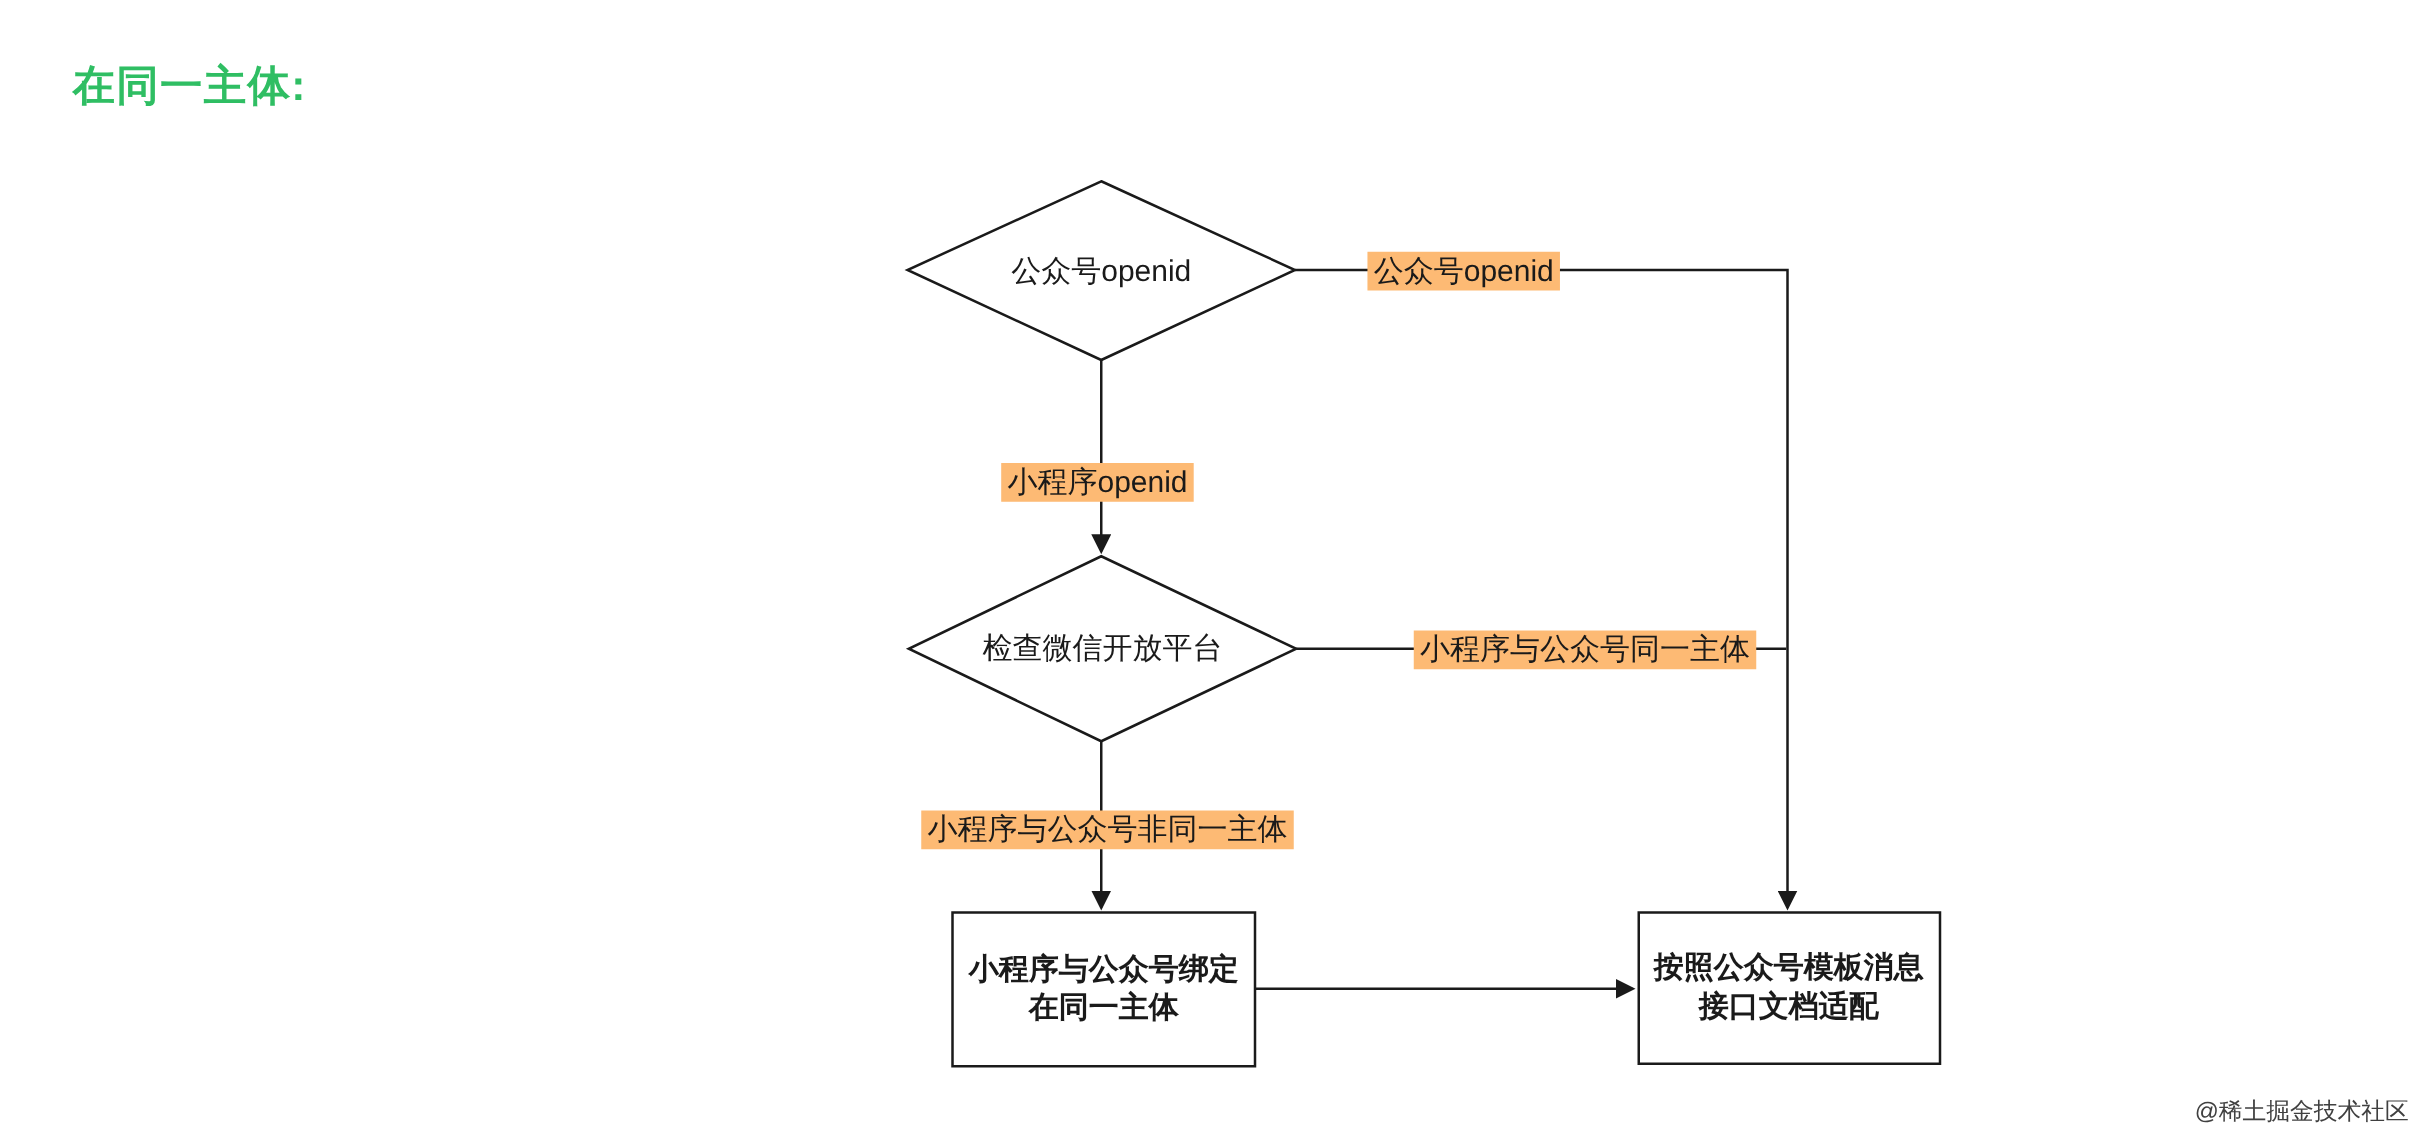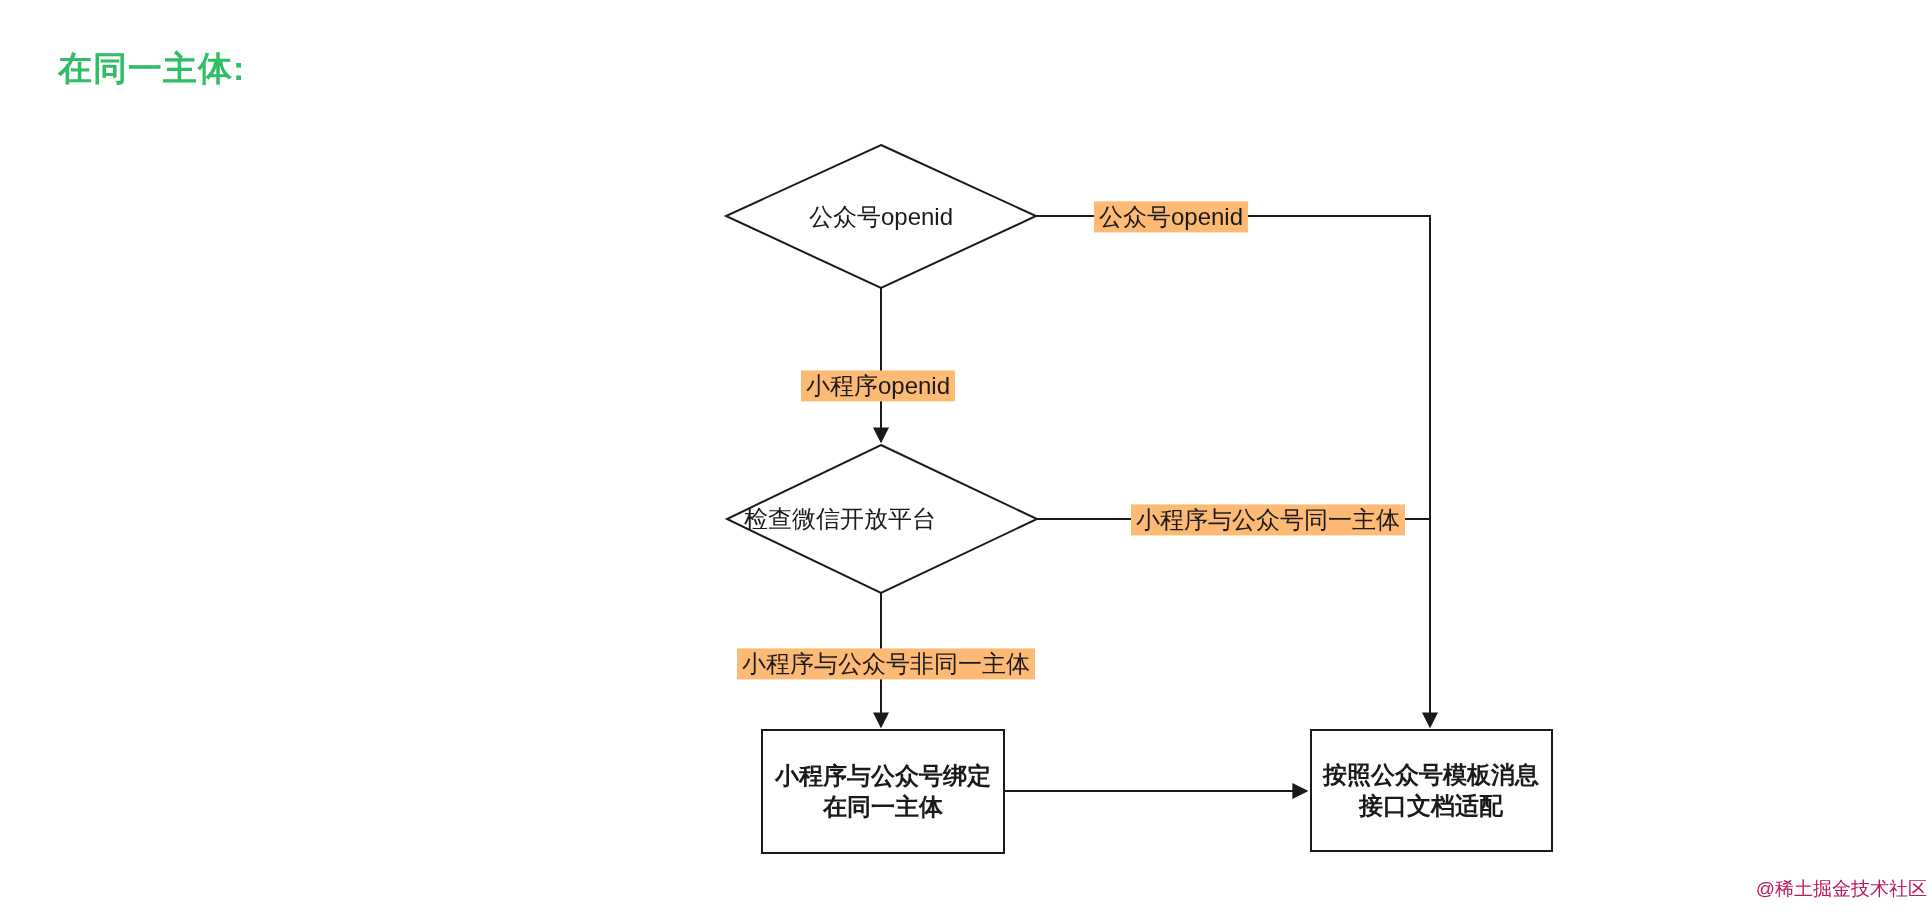--- a/index.html
+++ b/index.html
@@ -46,21 +46,21 @@
   }
   .node-label {
     text-align: center;
   }
   .node-label span { display: block; font-weight: bold; }
   .watermark {
     position: absolute;
     right: 5px;
     top: 876px;
     font-size: 19px;
-    color: #be185d;
+    color: #404040;
     white-space: nowrap;
   }
 </style>
 </head>
 <body>
 
 <div class="page-title">在同一主体:</div>
 
 <svg class="flow-lines" viewBox="0 0 1932 912" xmlns="http://www.w3.org/2000/svg">
   <defs>
@@ -76,21 +76,21 @@
   <path d="M 1004 791 L 1306 791" fill="none" stroke="#1a1a1a" stroke-width="2" marker-end="url(#arrow)"></path>
 
   <polygon points="881,145 1036,216 881,288 726,216" fill="#ffffff" stroke="#1a1a1a" stroke-width="2"></polygon>
   <polygon points="881,445 1037,519 881,593 727,519" fill="#ffffff" stroke="#1a1a1a" stroke-width="2"></polygon>
   <rect x="762" y="730" width="242" height="123" fill="#ffffff" stroke="#1a1a1a" stroke-width="2"></rect>
   <rect x="1311" y="730" width="241" height="121" fill="#ffffff" stroke="#1a1a1a" stroke-width="2"></rect>
 </svg>
 
 <div class="label node-label" style="left:881px; top:217px;">公众号openid</div>
 
-<div class="label node-label" style="left:840px; top:519px;">检查微信开放平台</div>
+<div class="label node-label" style="left:882px; top:519px;">检查微信开放平台</div>
 
 <div class="label node-label" style="left:883px; top:791px;">
   <span>小程序与公众号绑定</span>
   <span>在同一主体</span>
 </div>
 
 <div class="label node-label" style="left:1431px; top:790px;">
   <span>按照公众号模板消息</span>
   <span>接口文档适配</span>
 </div>

